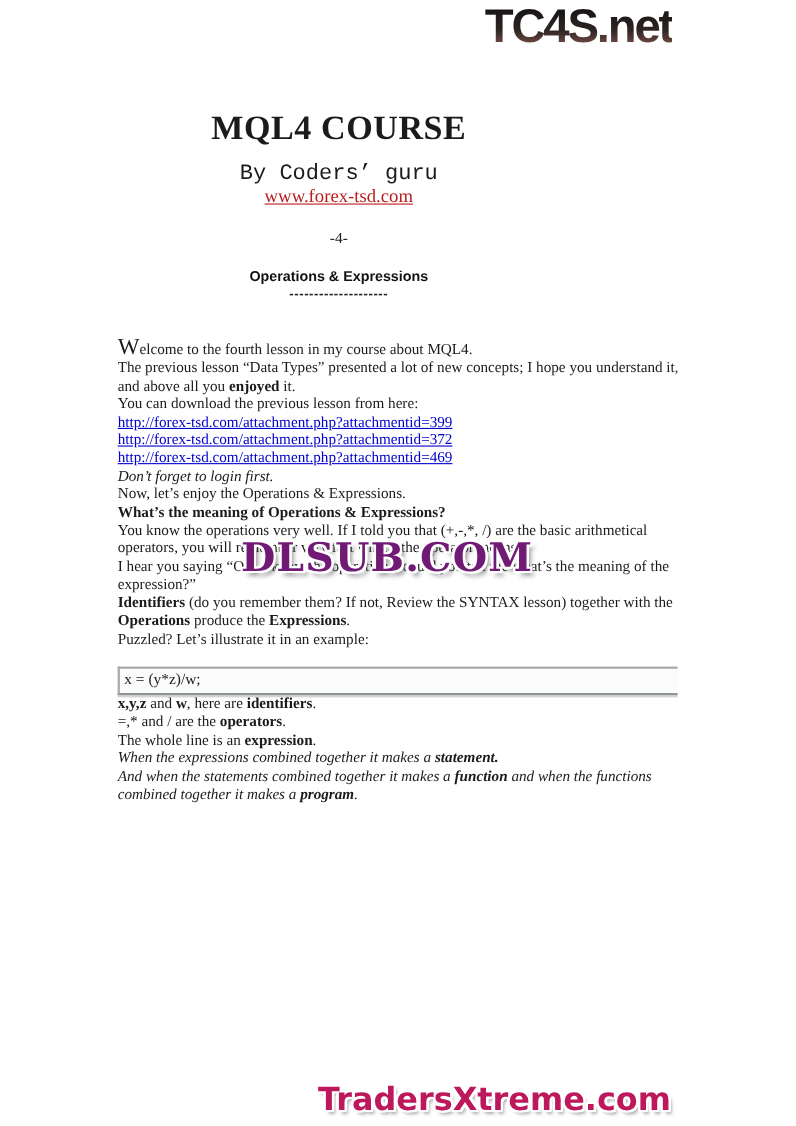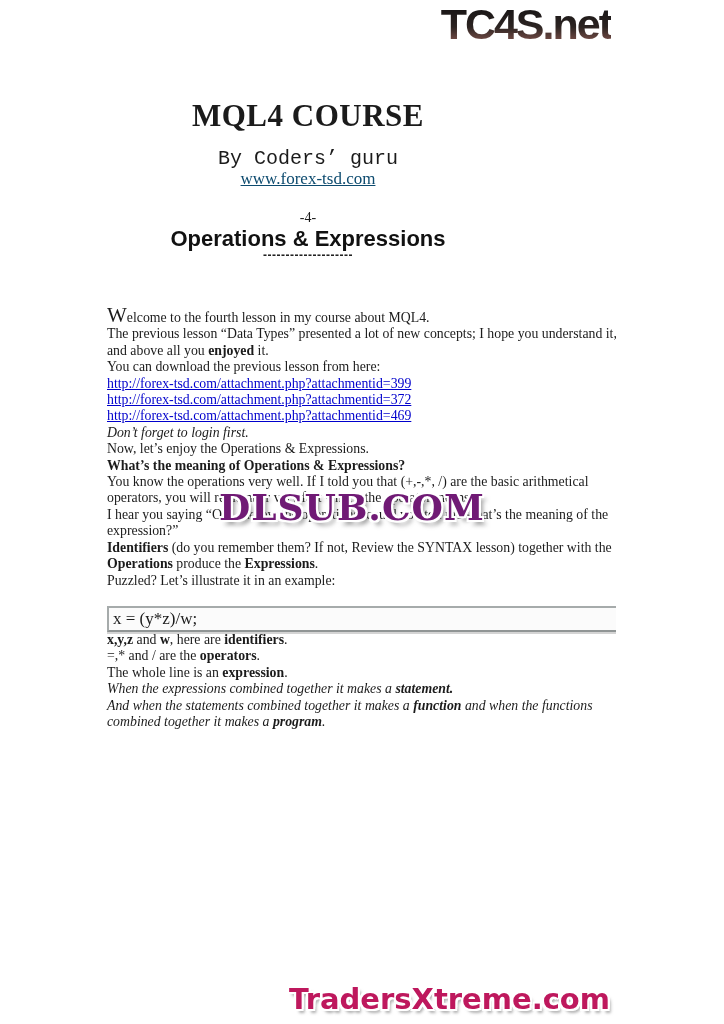--- a/index.html
+++ b/index.html
@@ -18,25 +18,25 @@
     .tc4s{
       background:linear-gradient(180deg,#151314 10%,#2c2422 55%,#8a5850 92%);
       -webkit-background-clip:text;background-clip:text;color:transparent;
     }
   }
 
   
   .header{text-align:center;padding-top:99px;}
   .title{font-size:31px;font-weight:bold;line-height:34px;letter-spacing:0.5px;}
   .byline{font-size:20px;line-height:20px;margin-top:16px;font-family:Liberation Mono, monospace;}
-  .site-link{font-size:17px;line-height:20px;color:#0c4a6e;text-decoration:underline;cursor:pointer;}
+  .site-link{font-size:17px;line-height:20px;color:#b91c1c;text-decoration:underline;cursor:pointer;}
   .lesson-num{font-size:14px;line-height:16px;margin-top:21px;}
   .lesson-title{
     font-family:"Liberation Sans",sans-serif;font-weight:bold;
-    font-size:22px;line-height:21px;margin-top:2px;color:#111;
+    font-size:13px;line-height:21px;margin-top:14px;color:#111;
   }
   .divider{
     font-family:"Liberation Sans",sans-serif;font-weight:bold;
     font-size:12px;line-height:13px;letter-spacing:0.5px;color:#222;
   }
 
   
   .content{
     position:absolute;left:107px;top:309px;width:524px;
     font-size:13.8px;line-height:16.4px;
@@ -56,21 +56,21 @@
   .c-bi{font-weight:bold;font-style:italic;}
   .c-drop{font-size:21px;line-height:13px;}
 
   
   .code-box{
     margin-top:17px;width:508px;
     border:2px solid #a6abab;border-bottom-color:#909595;
     background:#fbfbfb;
     box-shadow:0 2px 0 rgba(160,160,160,0.45);
     padding:2px 4px 3px 4px;
-    font-size:17px;line-height:17px;
+    font-size:14px;line-height:17px;
   }
 
   
   .dlsub{
     position:absolute;left:219px;top:486px;
     font-family:"DejaVu Serif",serif;font-weight:bold;
     font-size:36px;line-height:42px;letter-spacing:1px;
     color:#701a75;
     text-shadow:
       -2px -2px 0 #fff, 2px -2px 0 #fff, -2px 2px 0 #fff, 2px 2px 0 #fff,

